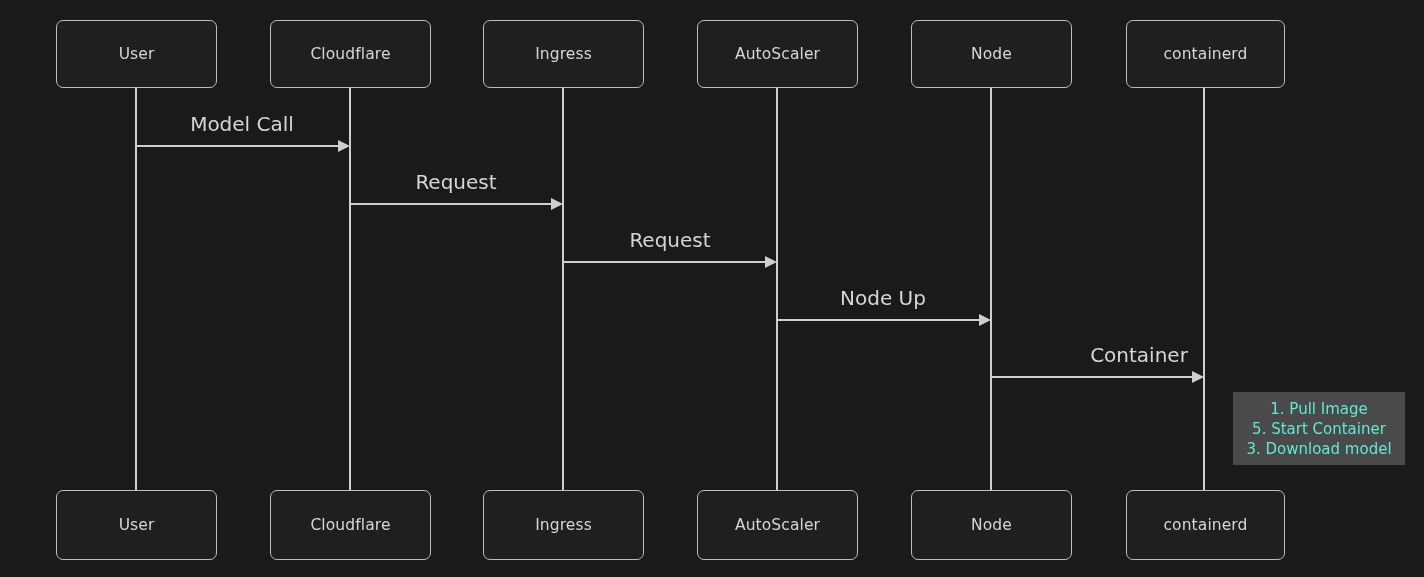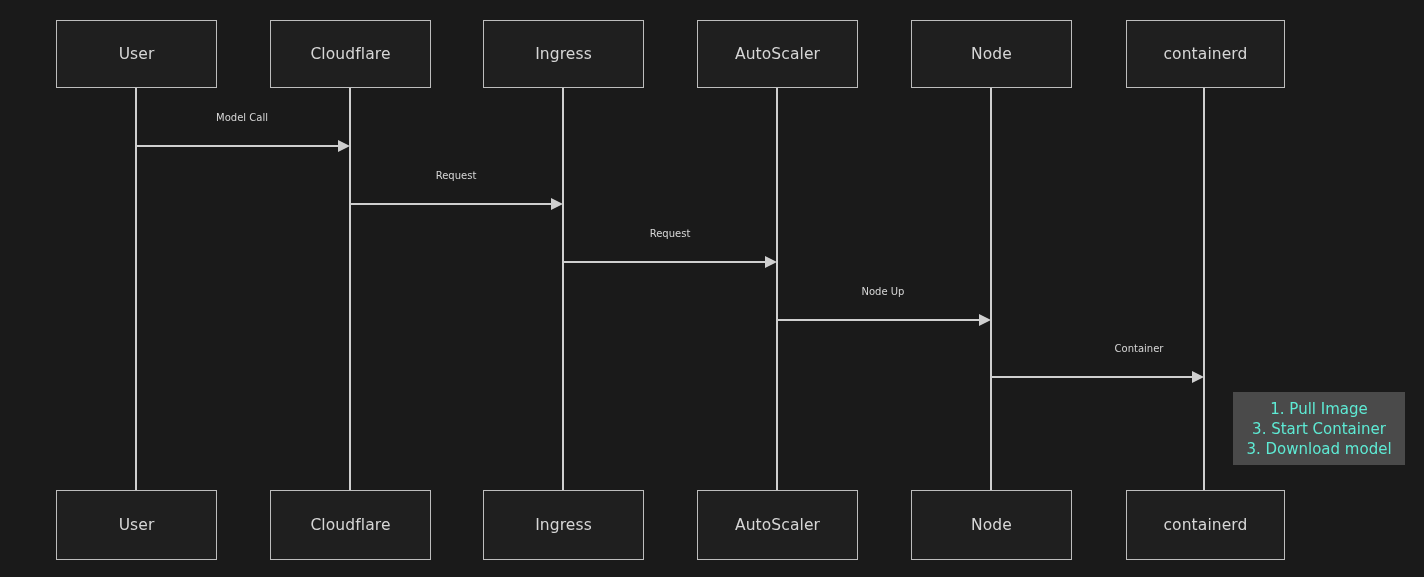--- a/index.html
+++ b/index.html
@@ -17,21 +17,21 @@
   }
   .lifeline {
     position: absolute;
     width: 2px;
     background: #cfcfcf;
   }
   .actor-box {
     position: absolute;
     box-sizing: border-box;
     border: 1.6px solid #bdbdbd;
-    border-radius: 0;
+    border-radius: 7px;
     background: #1f1f1f;
     display: flex;
     align-items: center;
     justify-content: center;
     color: #d6d6d6;
     font-size: 15.5px;
     letter-spacing: .1px;
   }
   .msg-line {
     position: absolute;
@@ -42,21 +42,21 @@
     position: absolute;
     width: 0;
     height: 0;
     border-top: 6.5px solid transparent;
     border-bottom: 6.5px solid transparent;
     border-left: 12px solid #cfcfcf;
   }
   .msg-label {
     position: absolute;
     color: #d6d6d6;
-    font-size: 10px;
+    font-size: 20px;
     white-space: nowrap;
     transform: translateX(-50%);
   }
   .note-box {
     position: absolute;
     background: #4a4a4a;
     color: #5eead4;
     font-size: 15px;
     line-height: 20px;
     display: flex;
@@ -134,17 +134,17 @@
   <div class="msg-label" style="left:883px; top:286px;">Node Up</div>
   <div class="msg-line" style="left:777px; top:319px; width:203px;"></div>
   <div class="msg-head" style="left:979px; top:313.5px;"></div>
 
   <div class="msg-label" style="left:1139px; top:343px;">Container</div>
   <div class="msg-line" style="left:991px; top:376px; width:202px;"></div>
   <div class="msg-head" style="left:1192px; top:370.5px;"></div>
 
   <div class="note-box" style="left:1233px; top:392px; width:172px; height:73px;">
     <div class="note-line">1. Pull Image</div>
-    <div class="note-line">3. Start Container</div>
+    <div class="note-line">5. Start Container</div>
     <div class="note-line">3. Download model</div>
   </div>
 
 </div>
 
 </body></html>

